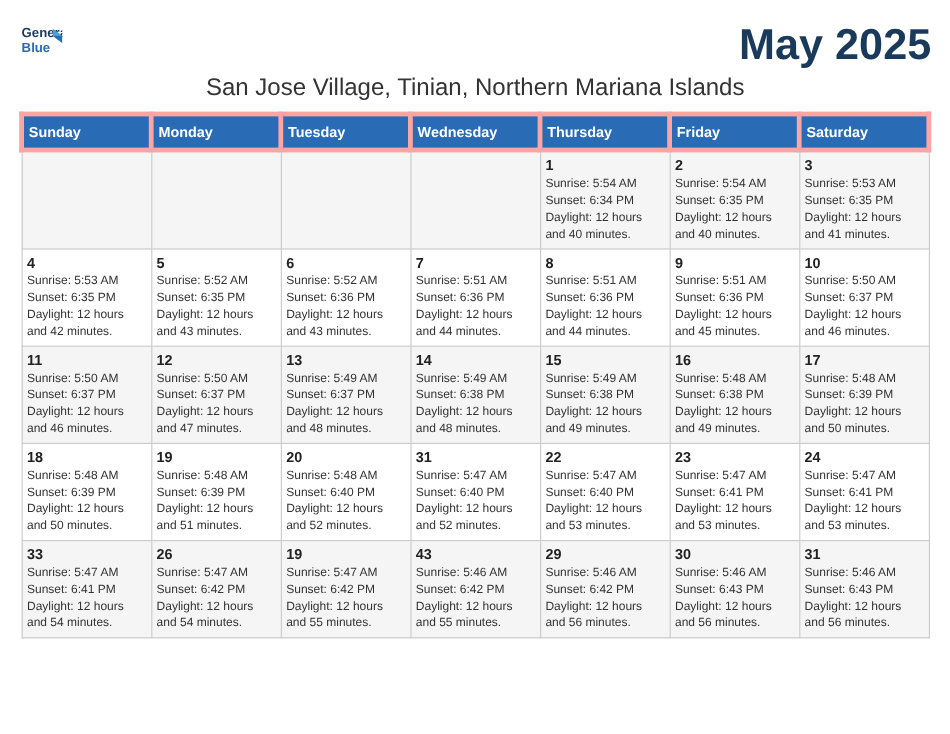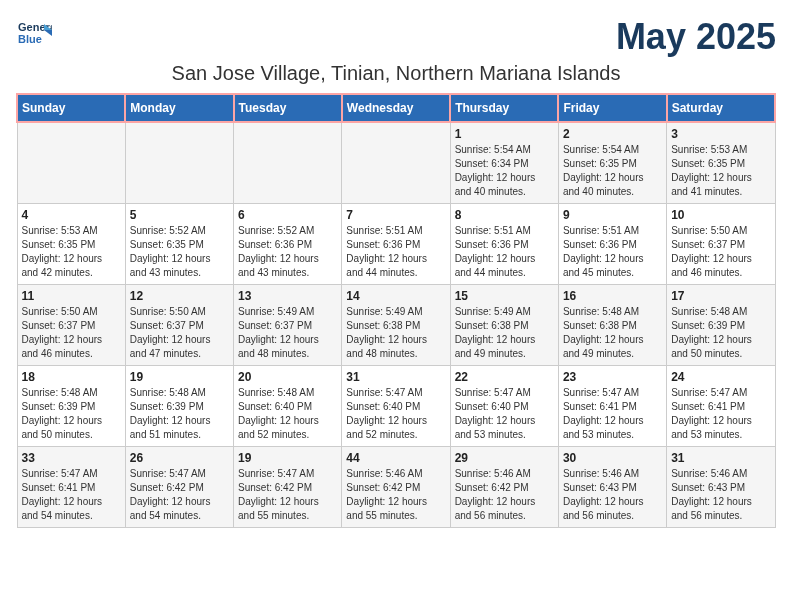--- a/index.html
+++ b/index.html
@@ -43,21 +43,21 @@
       border-collapse: collapse;
       font-size: 11px;
     }
     thead tr th {
       background-color: #2a6bb5;
       color: #fff;
       padding: 6px 4px;
       text-align: left;
       font-size: 12px;
       font-weight: bold;
-      border: 2px solid #fca5a5;
+      border: 4px solid #fca5a5;
     }
     tbody tr td {
       border: 1px solid #ccc;
       vertical-align: top;
       padding: 4px 4px;
       min-height: 70px;
       height: 80px;
       color: #222;
       background: #fff;
     }
@@ -309,21 +309,21 @@
 and 54 minutes.</div>
         </td>
         <td>
           <span class="day-num">19</span>
           <div class="day-info" style="white-space: pre-line;">Sunrise: 5:47 AM
 Sunset: 6:42 PM
 Daylight: 12 hours
 and 55 minutes.</div>
         </td>
         <td>
-          <span class="day-num">44</span>
+          <span class="day-num">43</span>
           <div class="day-info" style="white-space: pre-line;">Sunrise: 5:46 AM
 Sunset: 6:42 PM
 Daylight: 12 hours
 and 55 minutes.</div>
         </td>
         <td>
           <span class="day-num">29</span>
           <div class="day-info" style="white-space: pre-line;">Sunrise: 5:46 AM
 Sunset: 6:42 PM
 Daylight: 12 hours

